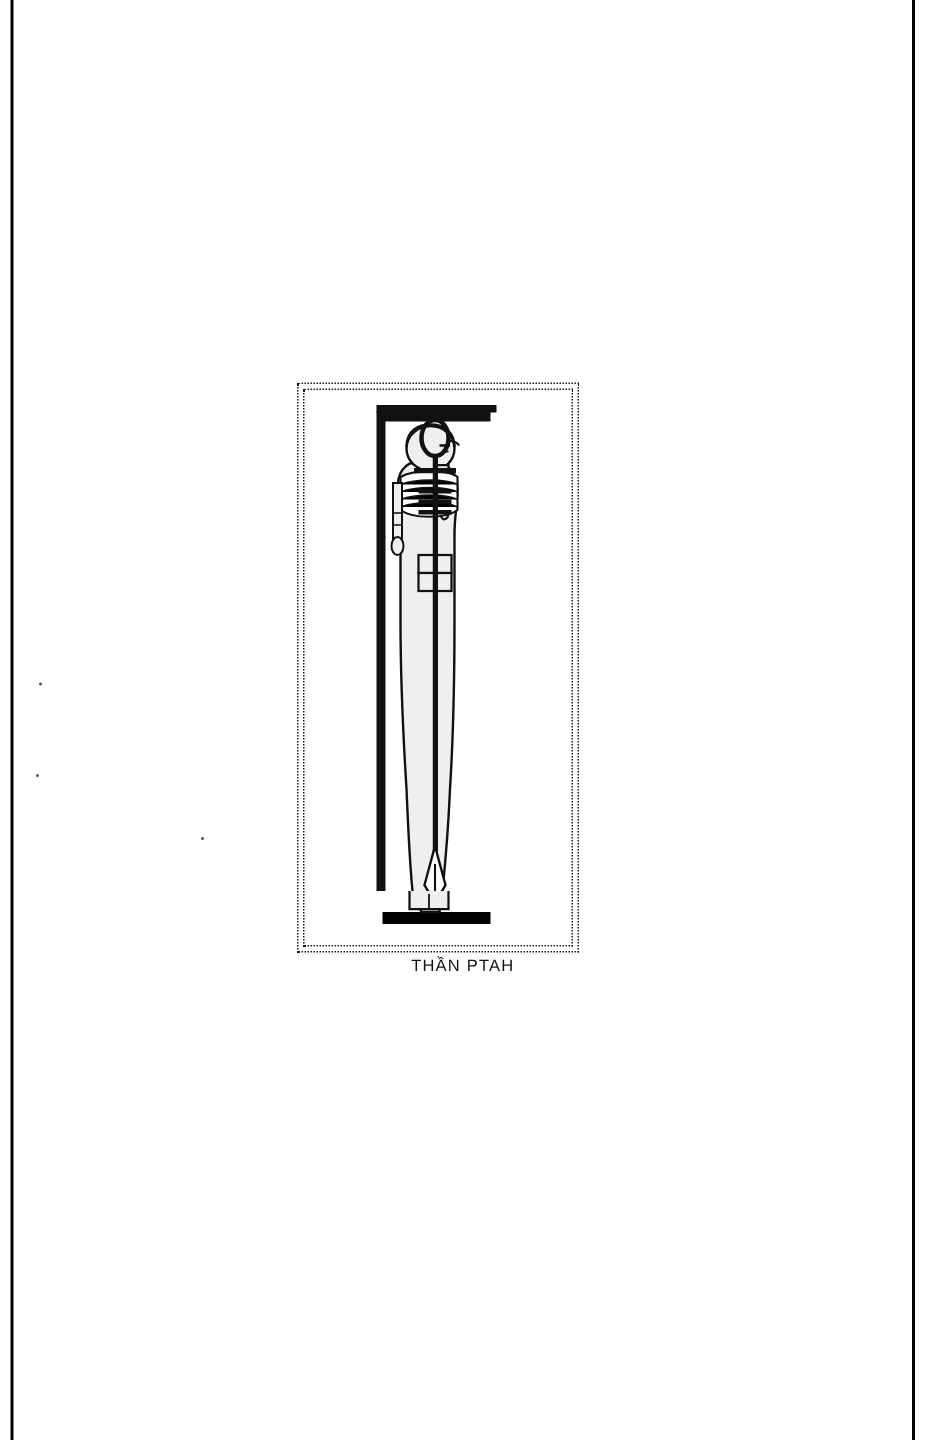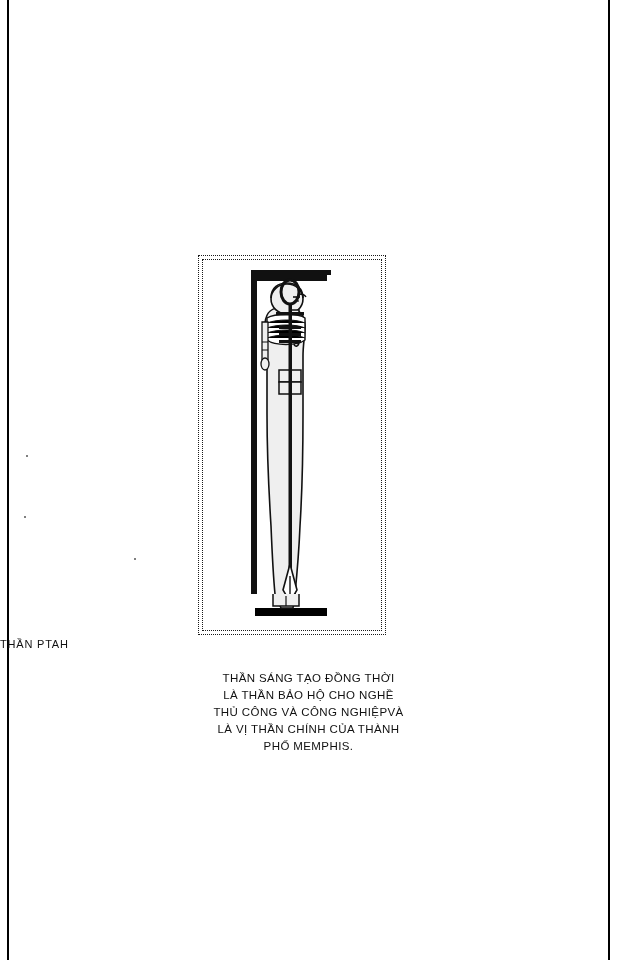--- a/index.html
+++ b/index.html
@@ -61,20 +61,21 @@
     left: 0; top: 0;
     width: 100%;
     height: 100%;
   }
 
   .caption-title {
     position: absolute;
     left: 0;
     top: 638px;
     width: 617px;
+    text-align: center;
     font-size: 11px;
     letter-spacing: 0.8px;
     color: #111111;
   }
   .caption-body {
     position: absolute;
     left: 0;
     top: 670px;
     width: 617px;
     text-align: center;
@@ -161,19 +162,14 @@
         <rect x="72" y="69" width="22" height="3" fill="#111111"></rect>
         <rect x="72" y="76" width="22" height="3" fill="#111111"></rect>
 
         <path d="M66 330 L66 342 L92 342 L92 330" fill="#efefef" stroke="#111111" stroke-width="1.5"></path>
         <path d="M79 332 L79 342" stroke="#111111" stroke-width="1.2"></path>
       </svg>
     </div>
   </div>
 
   <div class="caption-title">THẦN PTAH</div>
-  <div class="caption-body">THẦN SÁNG TẠO ĐỒNG THỜI
-LÀ THẦN BẢO HỘ CHO NGHỀ
-THỦ CÔNG VÀ CÔNG NGHIỆPVÀ
-LÀ VỊ THẦN CHÍNH CỦA THÀNH
-PHỐ MEMPHIS.</div>
 
 </div>
 
 </body></html>

